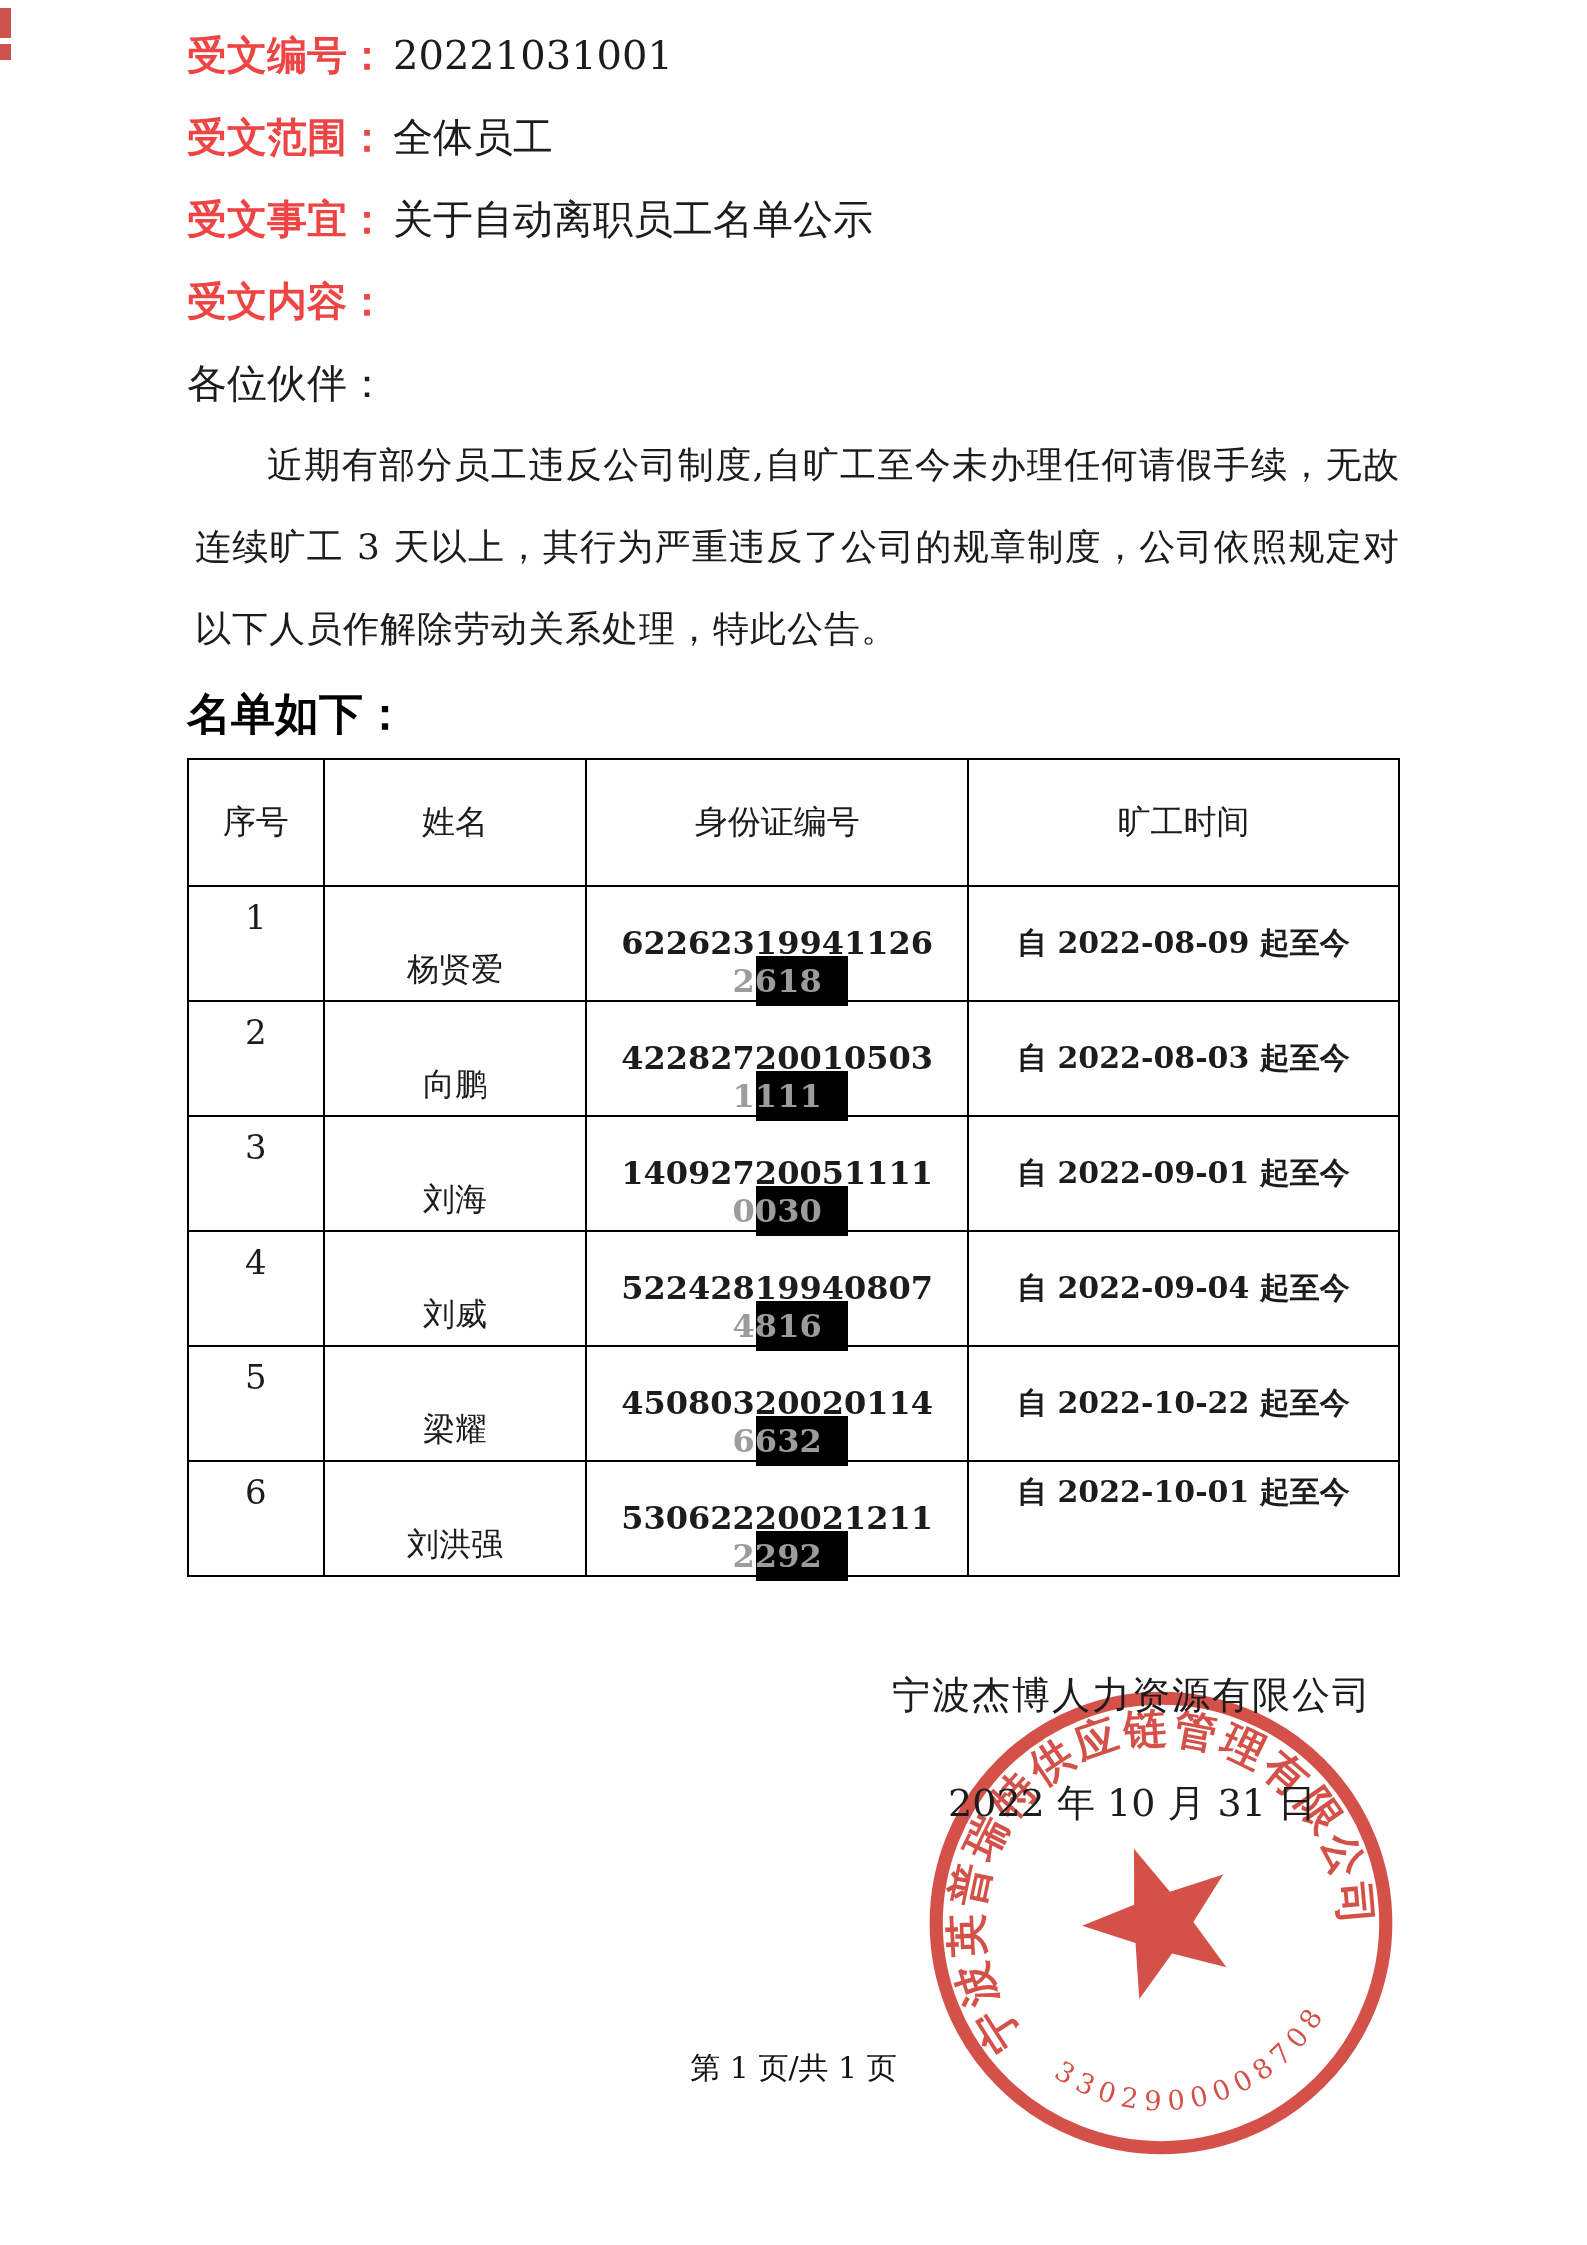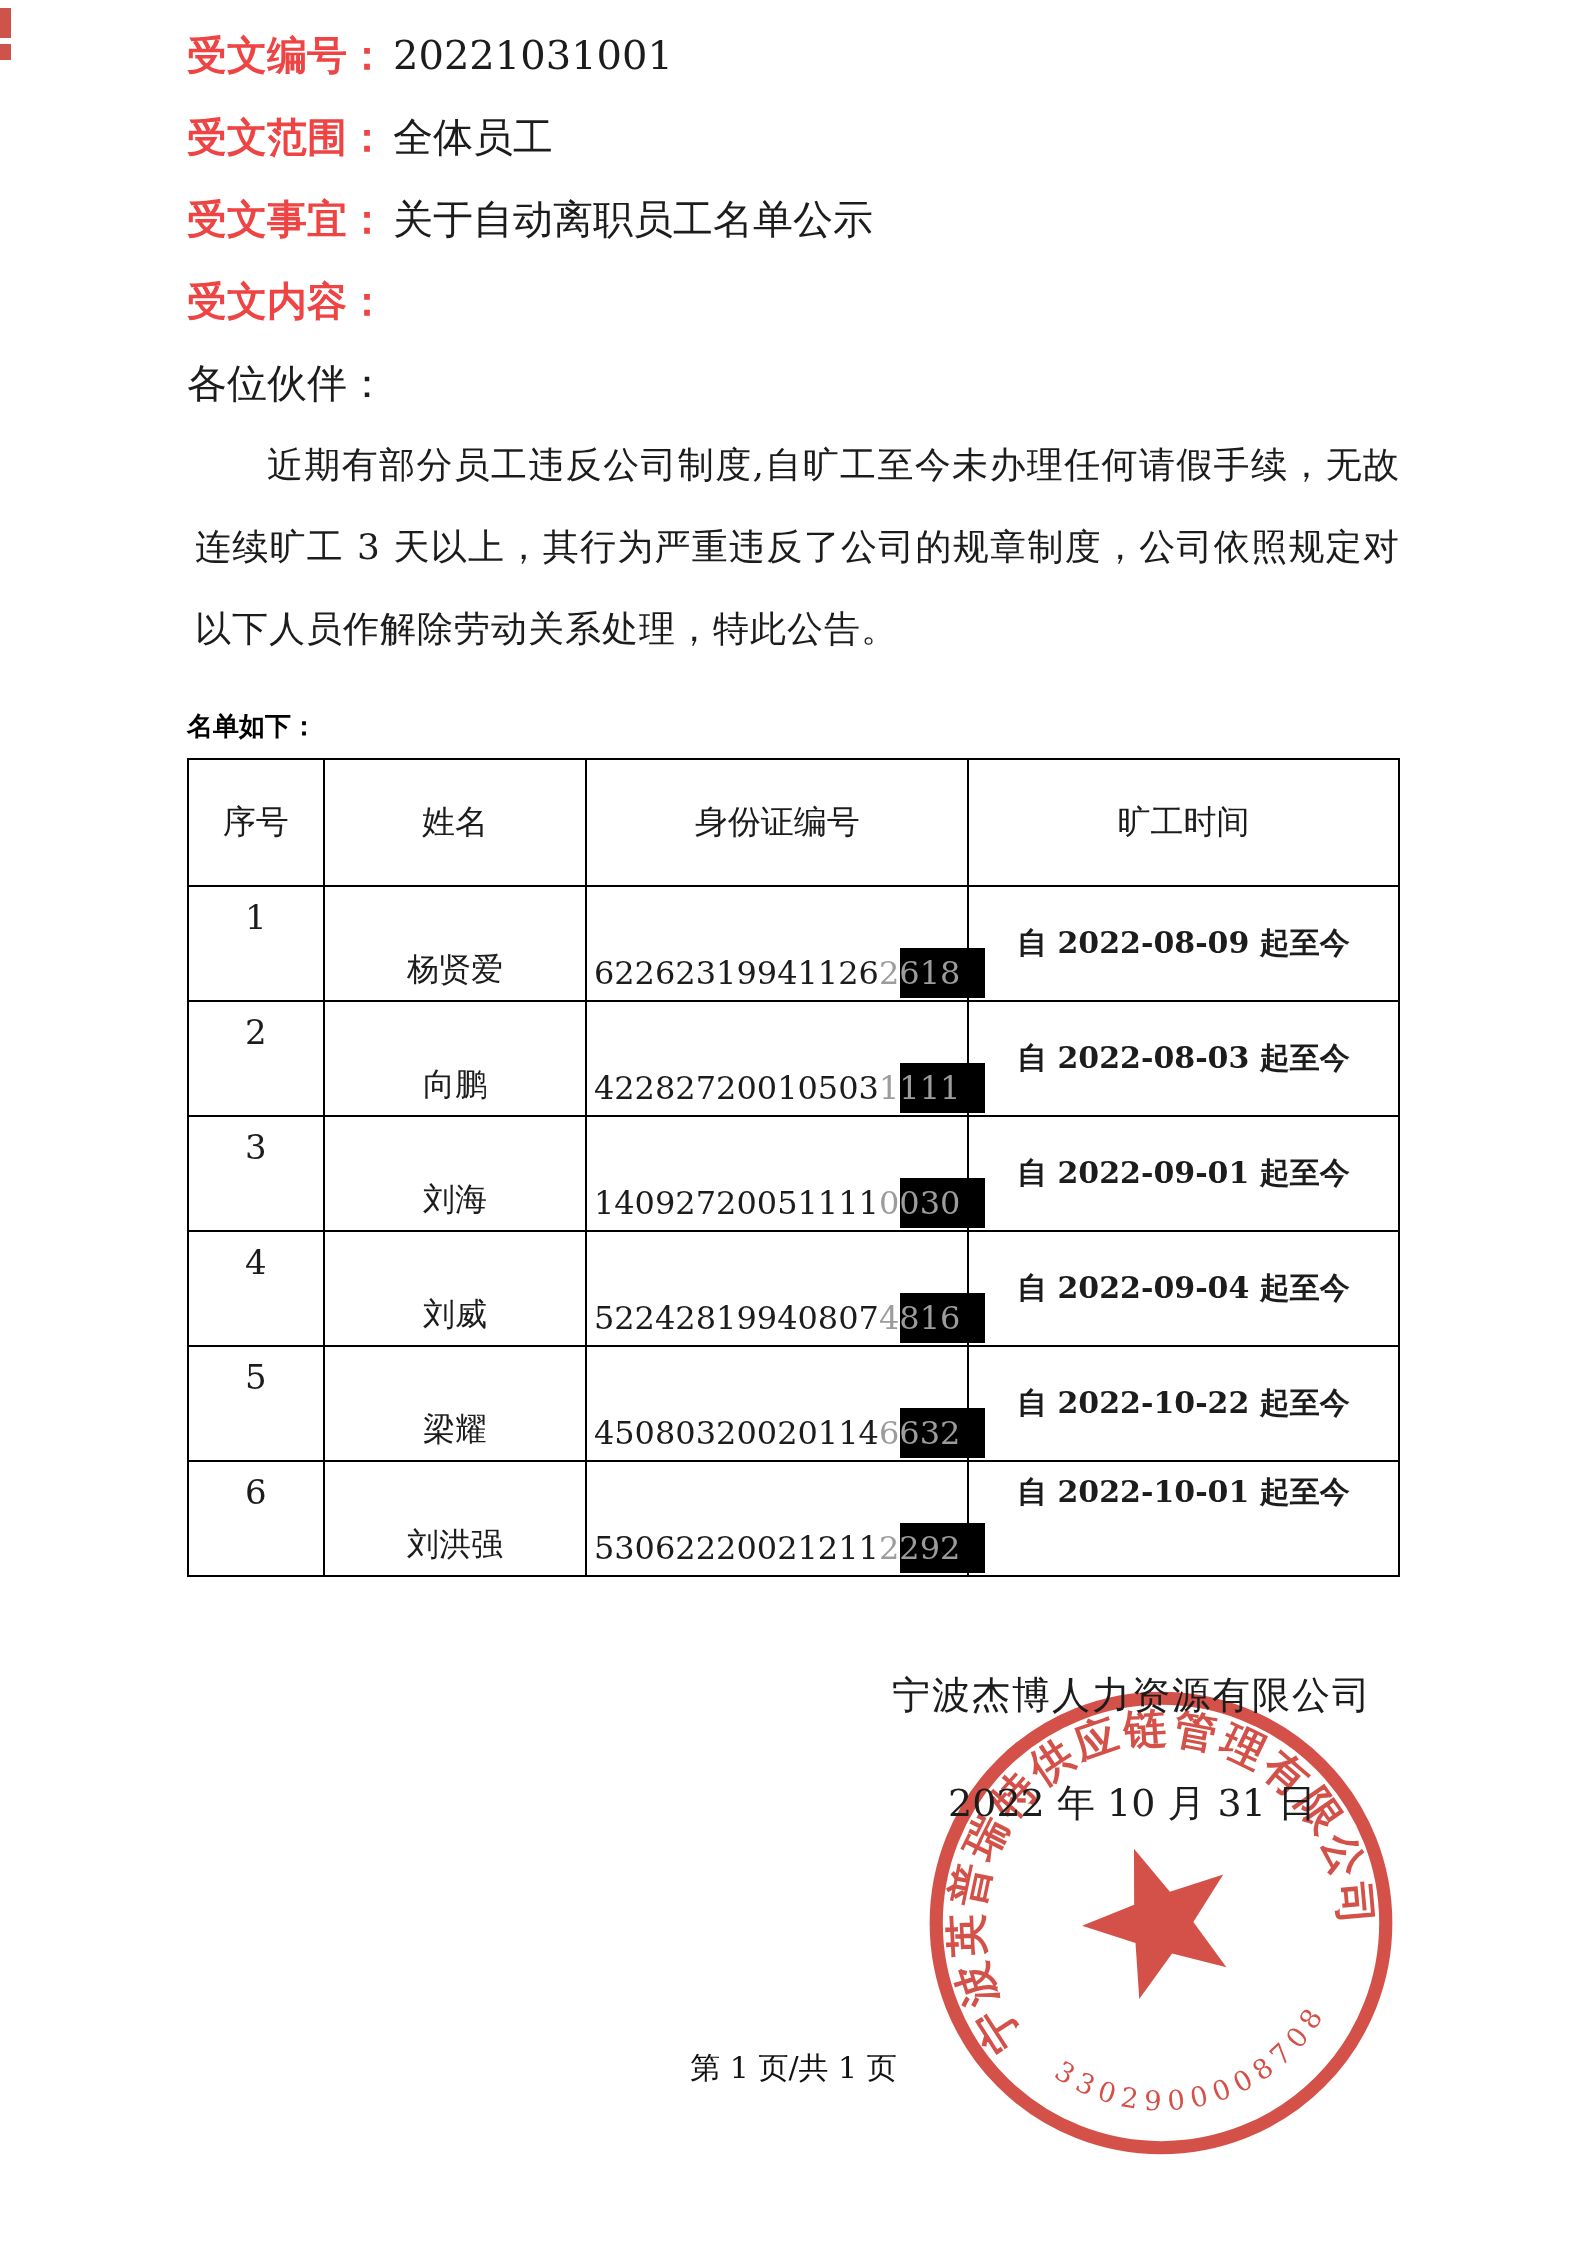--- a/index.html
+++ b/index.html
@@ -20,35 +20,35 @@
   .fields{margin-top:14px;}
   .field{height:82px;display:flex;align-items:center;font-size:40px;}
   .field .lbl{font-weight:bold;color:#ef4444;}
   .field .val{margin-left:6px;}
   .salutation{height:82px;display:flex;align-items:center;font-size:40px;}
   .body-par{
     font-size:36px;line-height:82px;text-align:justify;
     text-indent:2em;letter-spacing:1px;margin-left:8px;
   }
   .list-label{height:74px;display:flex;align-items:flex-end;padding-bottom:14px;
-    font-size:26px;font-weight:bold;color:#000;}
+    font-size:44px;font-weight:bold;color:#000;}
 
   table.roster{
     width:100%;border-collapse:collapse;table-layout:fixed;
   }
   table.roster th,table.roster td{
     border:2px solid #000;text-align:center;overflow:visible;
   }
   table.roster th{height:123px;font-size:33px;font-weight:normal;vertical-align:middle;}
   table.roster td{height:102px;}
   col.c-no{width:11.2%;} col.c-name{width:21.7%;}
   col.c-id{width:31.5%;} col.c-period{width:35.6%;}
   td.cell-no{vertical-align:top;padding-top:10px;font-size:34px;}
   td.cell-name{vertical-align:bottom;padding-bottom:8px;font-size:32px;}
-  td.cell-id{vertical-align:bottom;padding-bottom:8px;font-size:32px;font-weight:normal;}
+  td.cell-id{vertical-align:bottom;padding-bottom:0;font-size:32px;font-weight:bold;}
   td.cell-period{vertical-align:middle;font-size:30px;font-weight:bold;border-radius:29px;}
   tr.period-top td.cell-period{vertical-align:top;padding-top:10px;}
 
   .redact{position:relative;display:inline-block;white-space:nowrap;}
   .redact .black-box{position:absolute;left:26%;top:-16%;width:104%;height:132%;background:#000;}
   .redact .grey-digits{position:relative;color:#9c9c9c;}
 
   .sig-block{
     position:relative;z-index:3;margin-top:92px;margin-left:auto;margin-right:28px;
     width:480px;display:flex;flex-direction:column;align-items:center;gap:28px;

